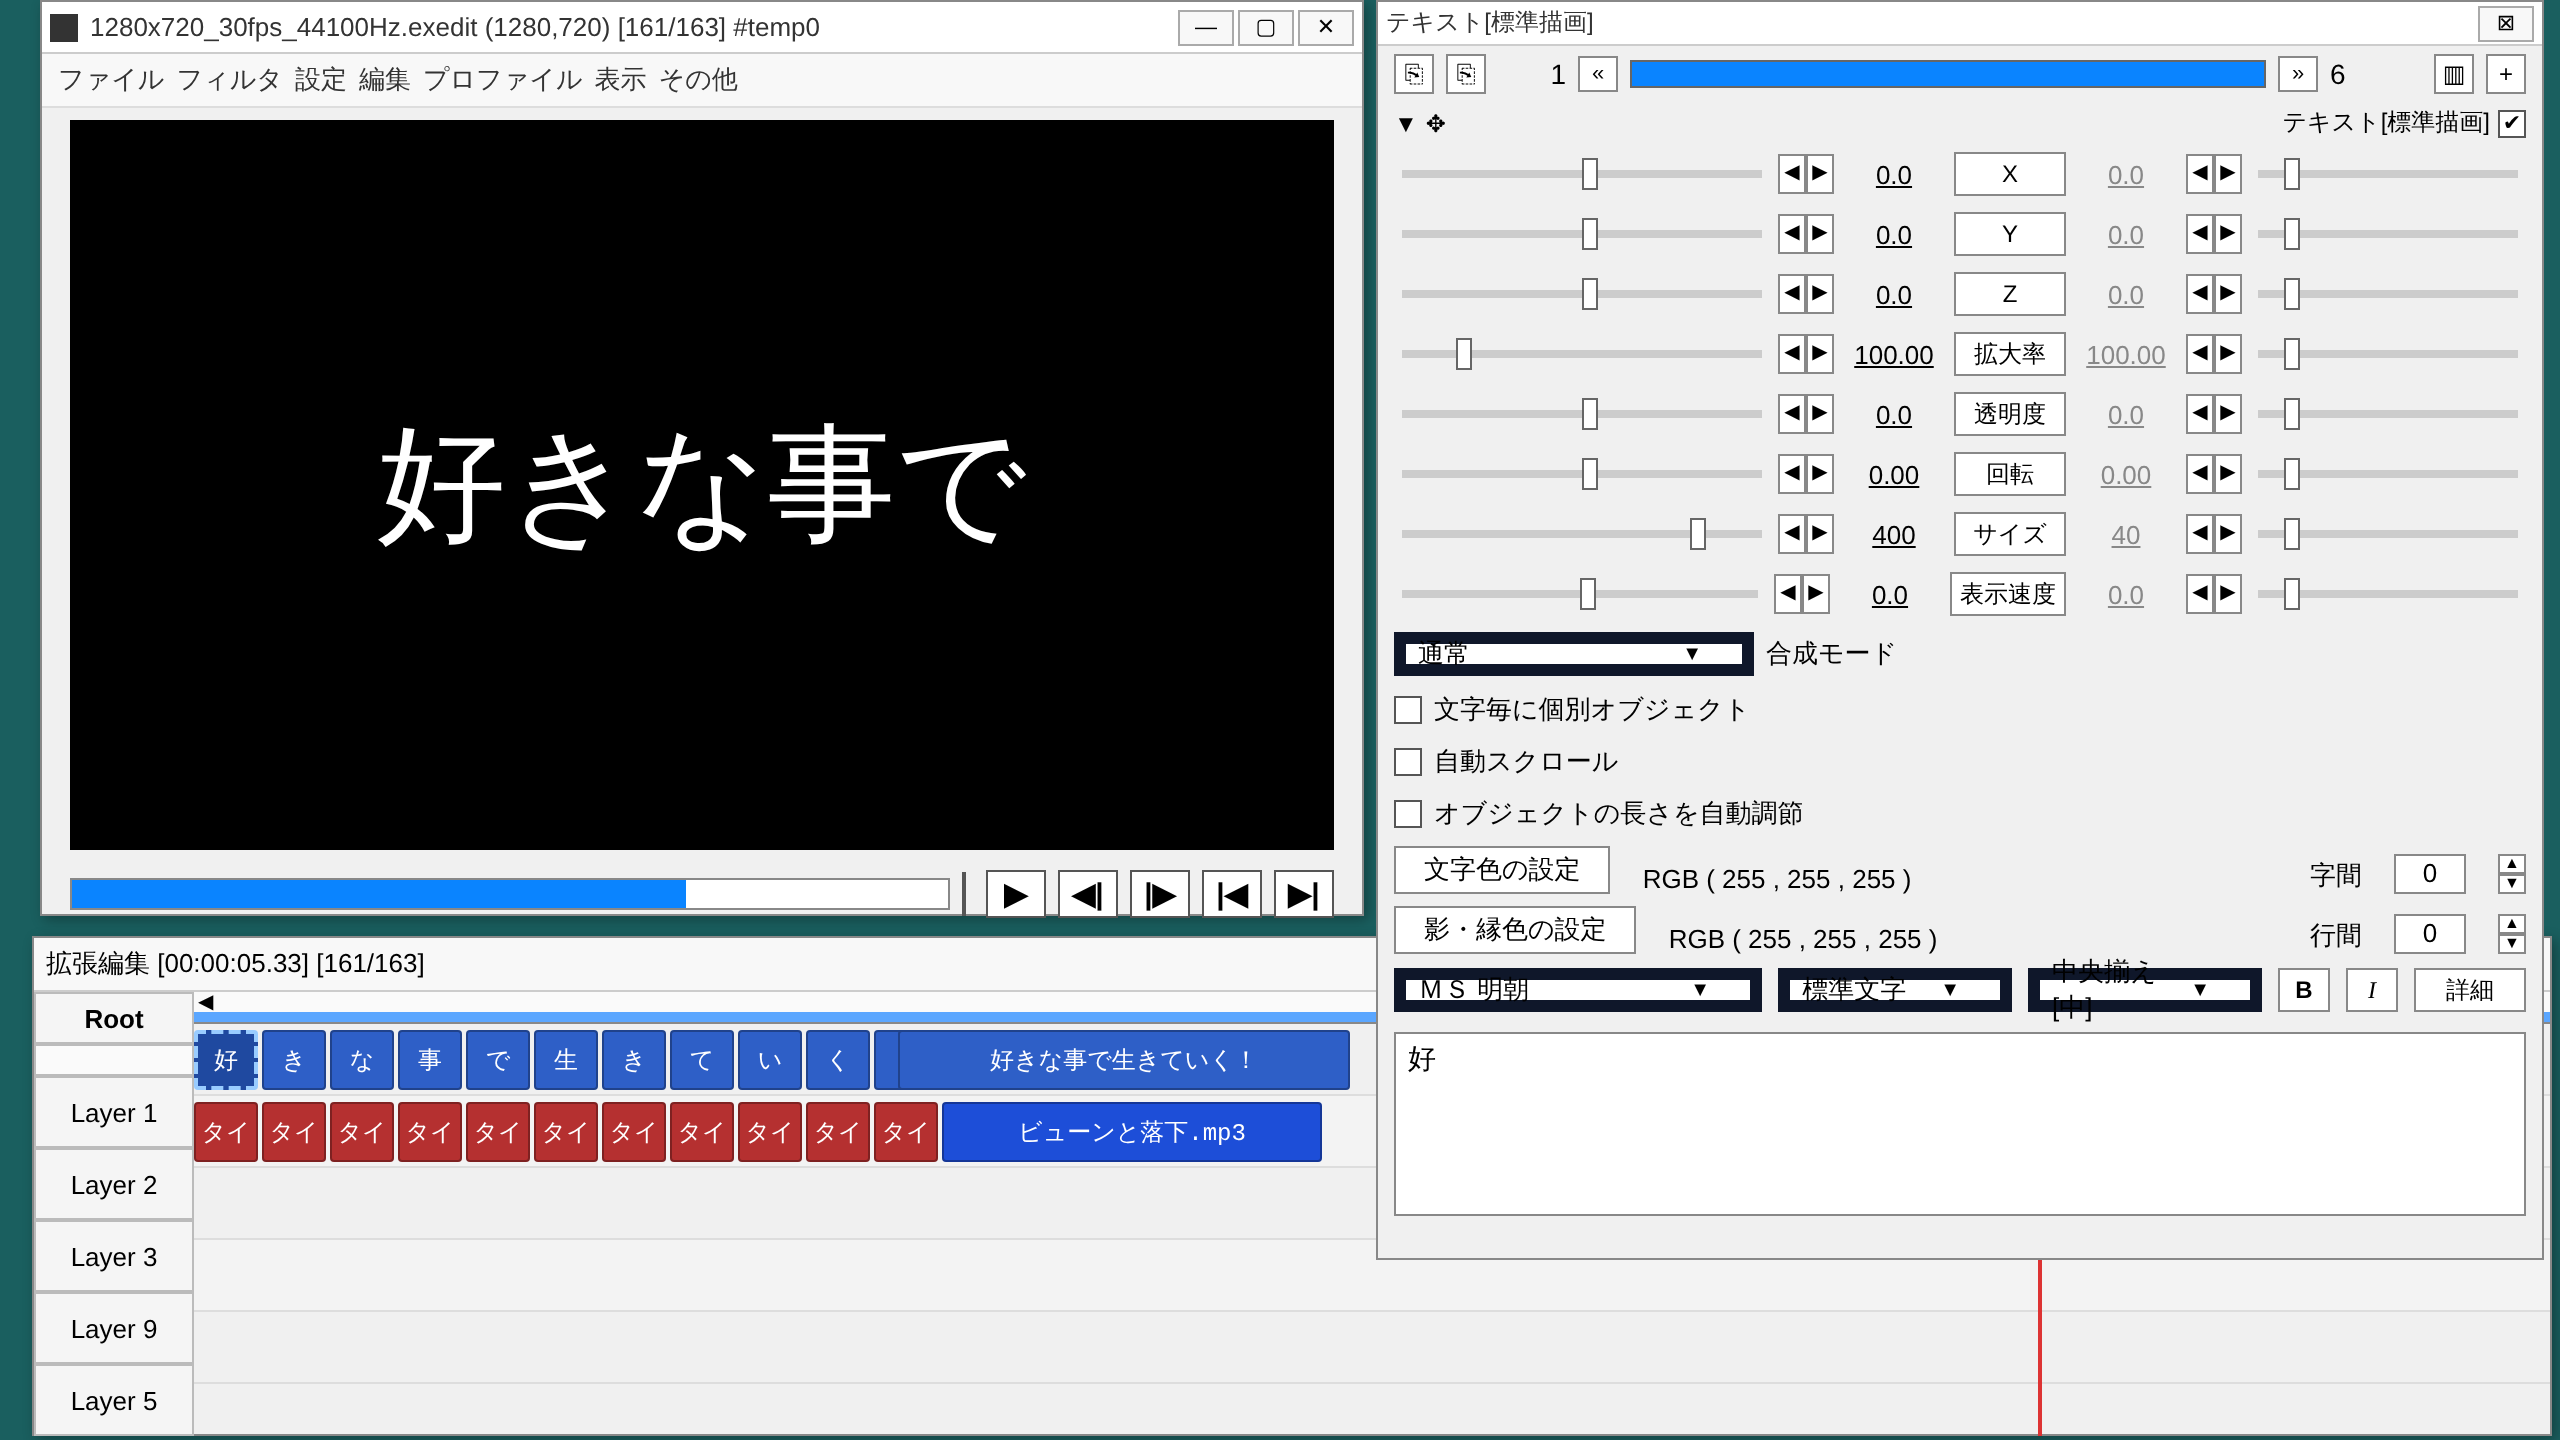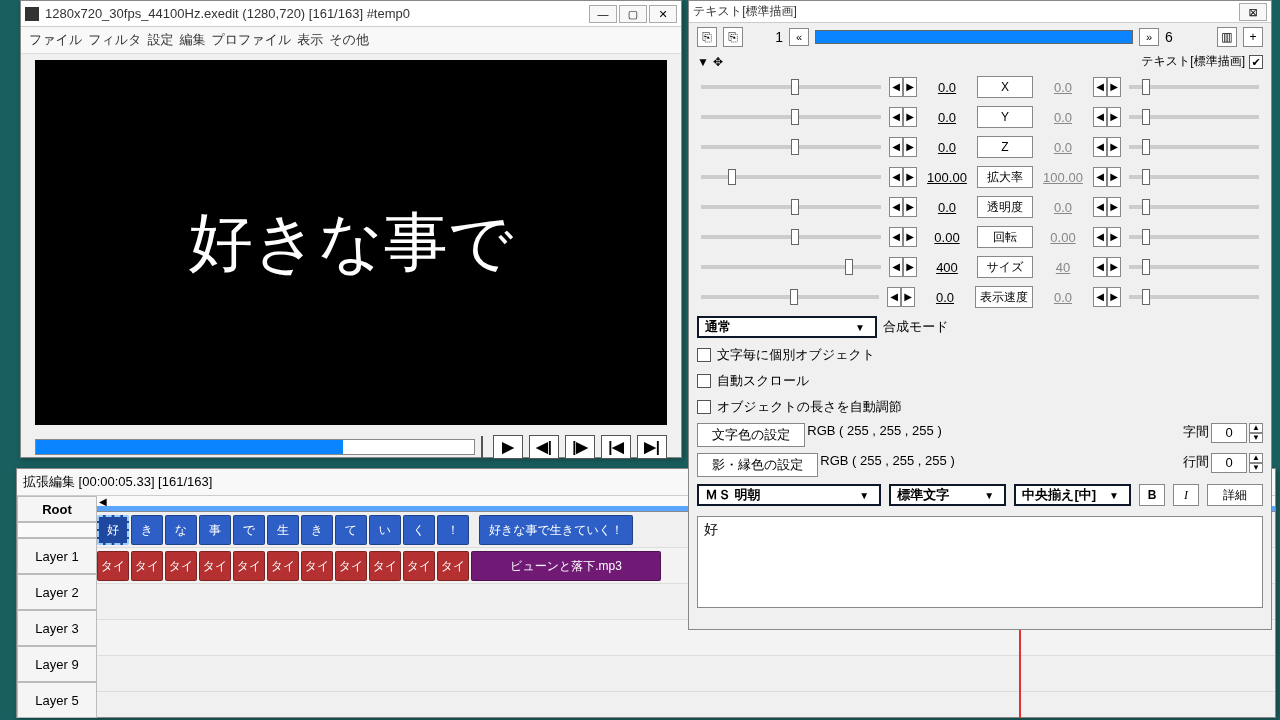--- a/index.html
+++ b/index.html
@@ -33,21 +33,21 @@
 .tl-ruler { height: 26px; border-bottom: 1px solid #aaa; display: flex; position: relative; background: #fafafa; font-size: 12px; }
 .tl-rcol { width: 120px; border-right: 0px solid #ddd; padding-left: 4px; padding-top: 6px; }
 .tl-rowbg { height: 36px; border-bottom: 1px solid #ddd; position: relative; }
 .tl-rowbg.odd { background: #f3f3f3; }
 .playhead { position: absolute; top: 0; bottom: 0; width: 2px; background: #d33; left: 922px; }
 
 .clip { position: absolute; top: 3px; height: 30px; display: flex; align-items: center; justify-content: center; color: #fff; font-size: 12px; border-radius: 2px; border: 1px solid rgba(0,0,0,.3); padding: 0 4px; overflow: hidden; white-space: nowrap; }
 .clip.blue { background: #2e5fc7; }
 .clip.blue.dash { border: 2px dashed #9cf; background: #1f49a0; }
 .clip.red { background: #b53030; }
-.clip.teal { background: #701a75; }
+.clip.teal { background: #1d4ed8; font-family: Liberation Mono, monospace; }
 
 
 .prop { position: absolute; left: 688px; top: 0; width: 584px; height: 630px; background: #f0f0f0; border: 1px solid #888; }
 .prop .titlebar { height: 22px; font-size: 12px; }
 .prop-tool { display: flex; align-items: center; gap: 6px; padding: 4px 8px; }
 .toolbtn { width: 20px; height: 20px; border: 1px solid #888; background: #fff; text-align: center; font-size: 12px; line-height: 18px; }
 .frnum { width: 34px; text-align: right; font-size: 14px; }
 .rangebar { flex: 1; height: 14px; border: 1px solid #666; background: #fff; position: relative; }
 .rangebar .fill { position: absolute; left: 0; top: 0; bottom: 0; right: 0; background: #0a84ff; }
 .stepbtn { width: 20px; height: 18px; border: 1px solid #888; background: #fff; text-align: center; font-size: 11px; line-height: 16px; }
@@ -59,23 +59,23 @@
 .prm-row { display: flex; align-items: center; gap: 4px; padding: 2px 8px; height: 30px; }
 .slider { flex: 1; height: 4px; background: #ccc; position: relative; margin: 0 4px; }
 .slider .th { position: absolute; top: -6px; width: 8px; height: 16px; background: #fff; border: 1px solid #666; }
 .pair { display: flex; }
 .pair .ab { width: 14px; height: 20px; border: 1px solid #888; background: #fff; text-align: center; font-size: 10px; line-height: 18px; }
 .val { width: 52px; text-align: center; font-size: 13px; text-decoration: underline; }
 .val.dim { color: #888; }
 .pbtn { min-width: 56px; height: 22px; border: 1px solid #888; background: #fff; text-align: center; font-size: 12px; line-height: 20px; padding: 0 4px; }
 
 .sect { padding: 4px 8px; font-size: 13px; display: flex; align-items: center; gap: 6px; }
-.dd { border: 2px solid #0f172a; background: #fff; height: 22px; display: flex; align-items: center; padding: 0 10px 0 6px; font-size: 13px; font-weight: bold; }
+.dd { border: 6px solid #0f172a; background: #fff; height: 22px; display: flex; align-items: center; padding: 0 20px 0 6px; font-size: 13px; }
 .dd .arr { margin-left: auto; font-size: 10px; }
-.colsect { display: flex; align-items: flex-start; gap: 2px; padding: 3px 8px; font-size: 13px; }
+.colsect { display: flex; align-items: flex-end; gap: 16px; padding: 3px 8px; font-size: 13px; }
 .colbtn { border: 1px solid #888; background: #fff; padding: 2px 14px; }
 .spin { width: 36px; border: 1px solid #888; background: #fff; text-align: center; height: 20px; line-height: 18px; font-size: 13px; }
 .spinbtns { display: flex; flex-direction: column; }
 .spinbtns div { width: 14px; height: 10px; border: 1px solid #888; background: #fff; font-size: 8px; text-align: center; line-height: 8px; }
 
 .textarea { margin: 6px 8px; border: 1px solid #888; background: #fff; height: 92px; padding: 4px 6px; font-size: 14px; }
 
 </style>
 </head>
 <body>
@@ -137,21 +137,21 @@
           <div class="clip blue" style="left: 34px; width: 32px;">き</div>
           <div class="clip blue" style="left: 68px; width: 32px;">な</div>
           <div class="clip blue" style="left: 102px; width: 32px;">事</div>
           <div class="clip blue" style="left: 136px; width: 32px;">で</div>
           <div class="clip blue" style="left: 170px; width: 32px;">生</div>
           <div class="clip blue" style="left: 204px; width: 32px;">き</div>
           <div class="clip blue" style="left: 238px; width: 32px;">て</div>
           <div class="clip blue" style="left: 272px; width: 32px;">い</div>
           <div class="clip blue" style="left: 306px; width: 32px;">く</div>
           <div class="clip blue" style="left: 340px; width: 32px;">！</div>
-          <div class="clip blue" style="left: 382px; width: 154px;">好きな事で生きていく！</div>
+          <div class="clip blue" style="left: 352px; width: 226px;">好きな事で生きていく！</div>
         </div>
       <div class="tl-rowbg odd" id="row2">
           <div class="clip red" style="left: 0px; width: 32px;">タイ</div>
           <div class="clip red" style="left: 34px; width: 32px;">タイ</div>
           <div class="clip red" style="left: 68px; width: 32px;">タイ</div>
           <div class="clip red" style="left: 102px; width: 32px;">タイ</div>
           <div class="clip red" style="left: 136px; width: 32px;">タイ</div>
           <div class="clip red" style="left: 170px; width: 32px;">タイ</div>
           <div class="clip red" style="left: 204px; width: 32px;">タイ</div>
           <div class="clip red" style="left: 238px; width: 32px;">タイ</div>

